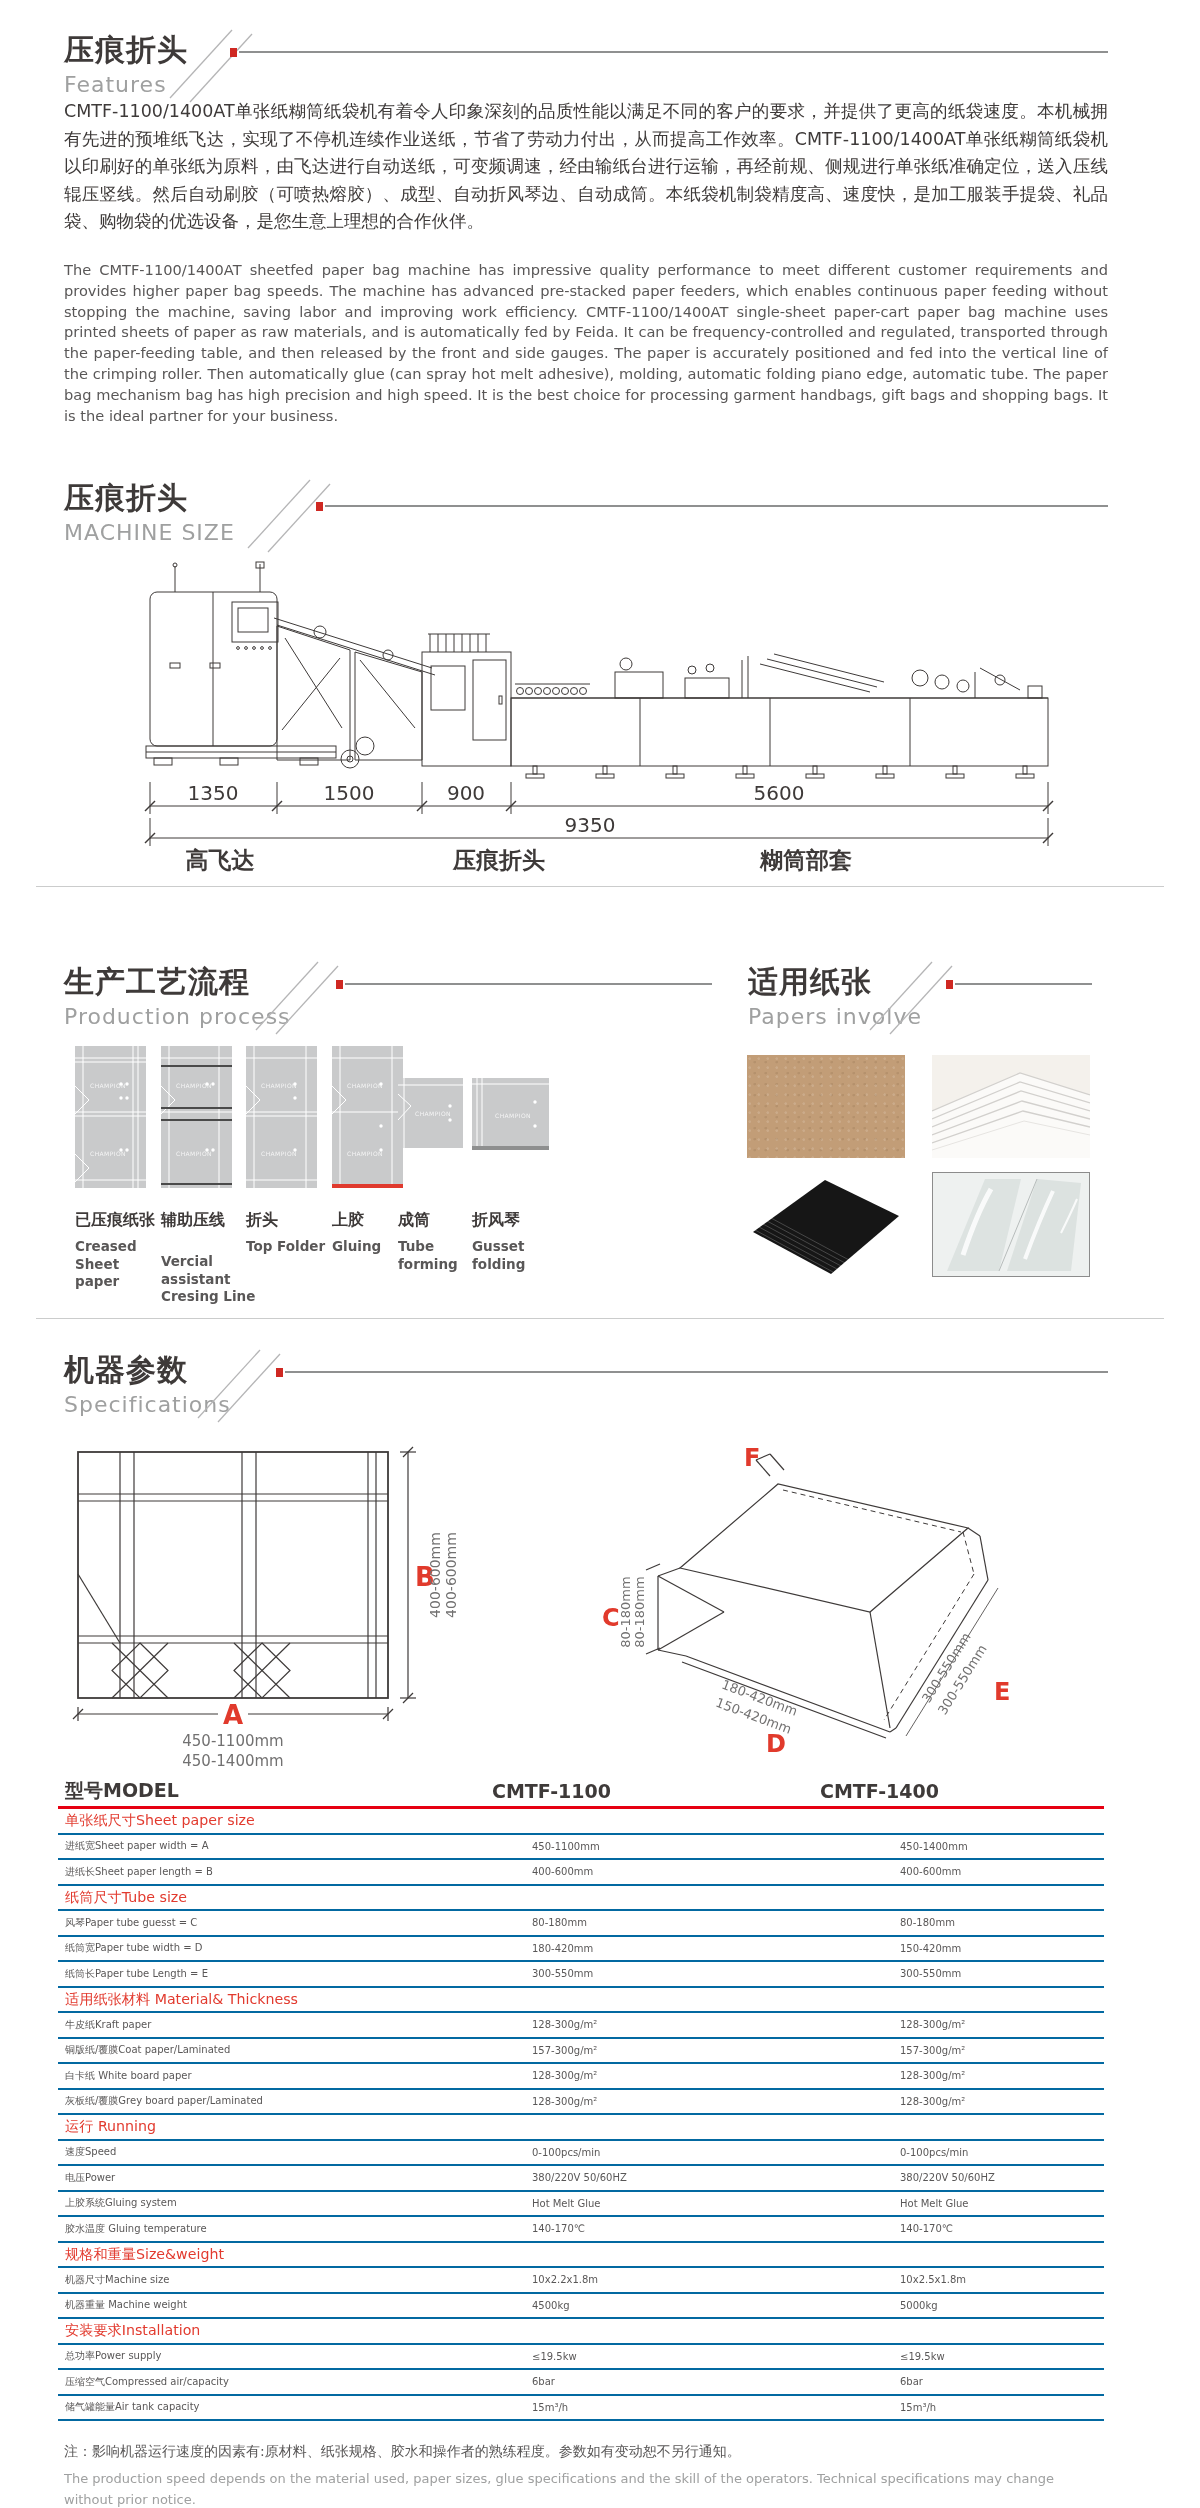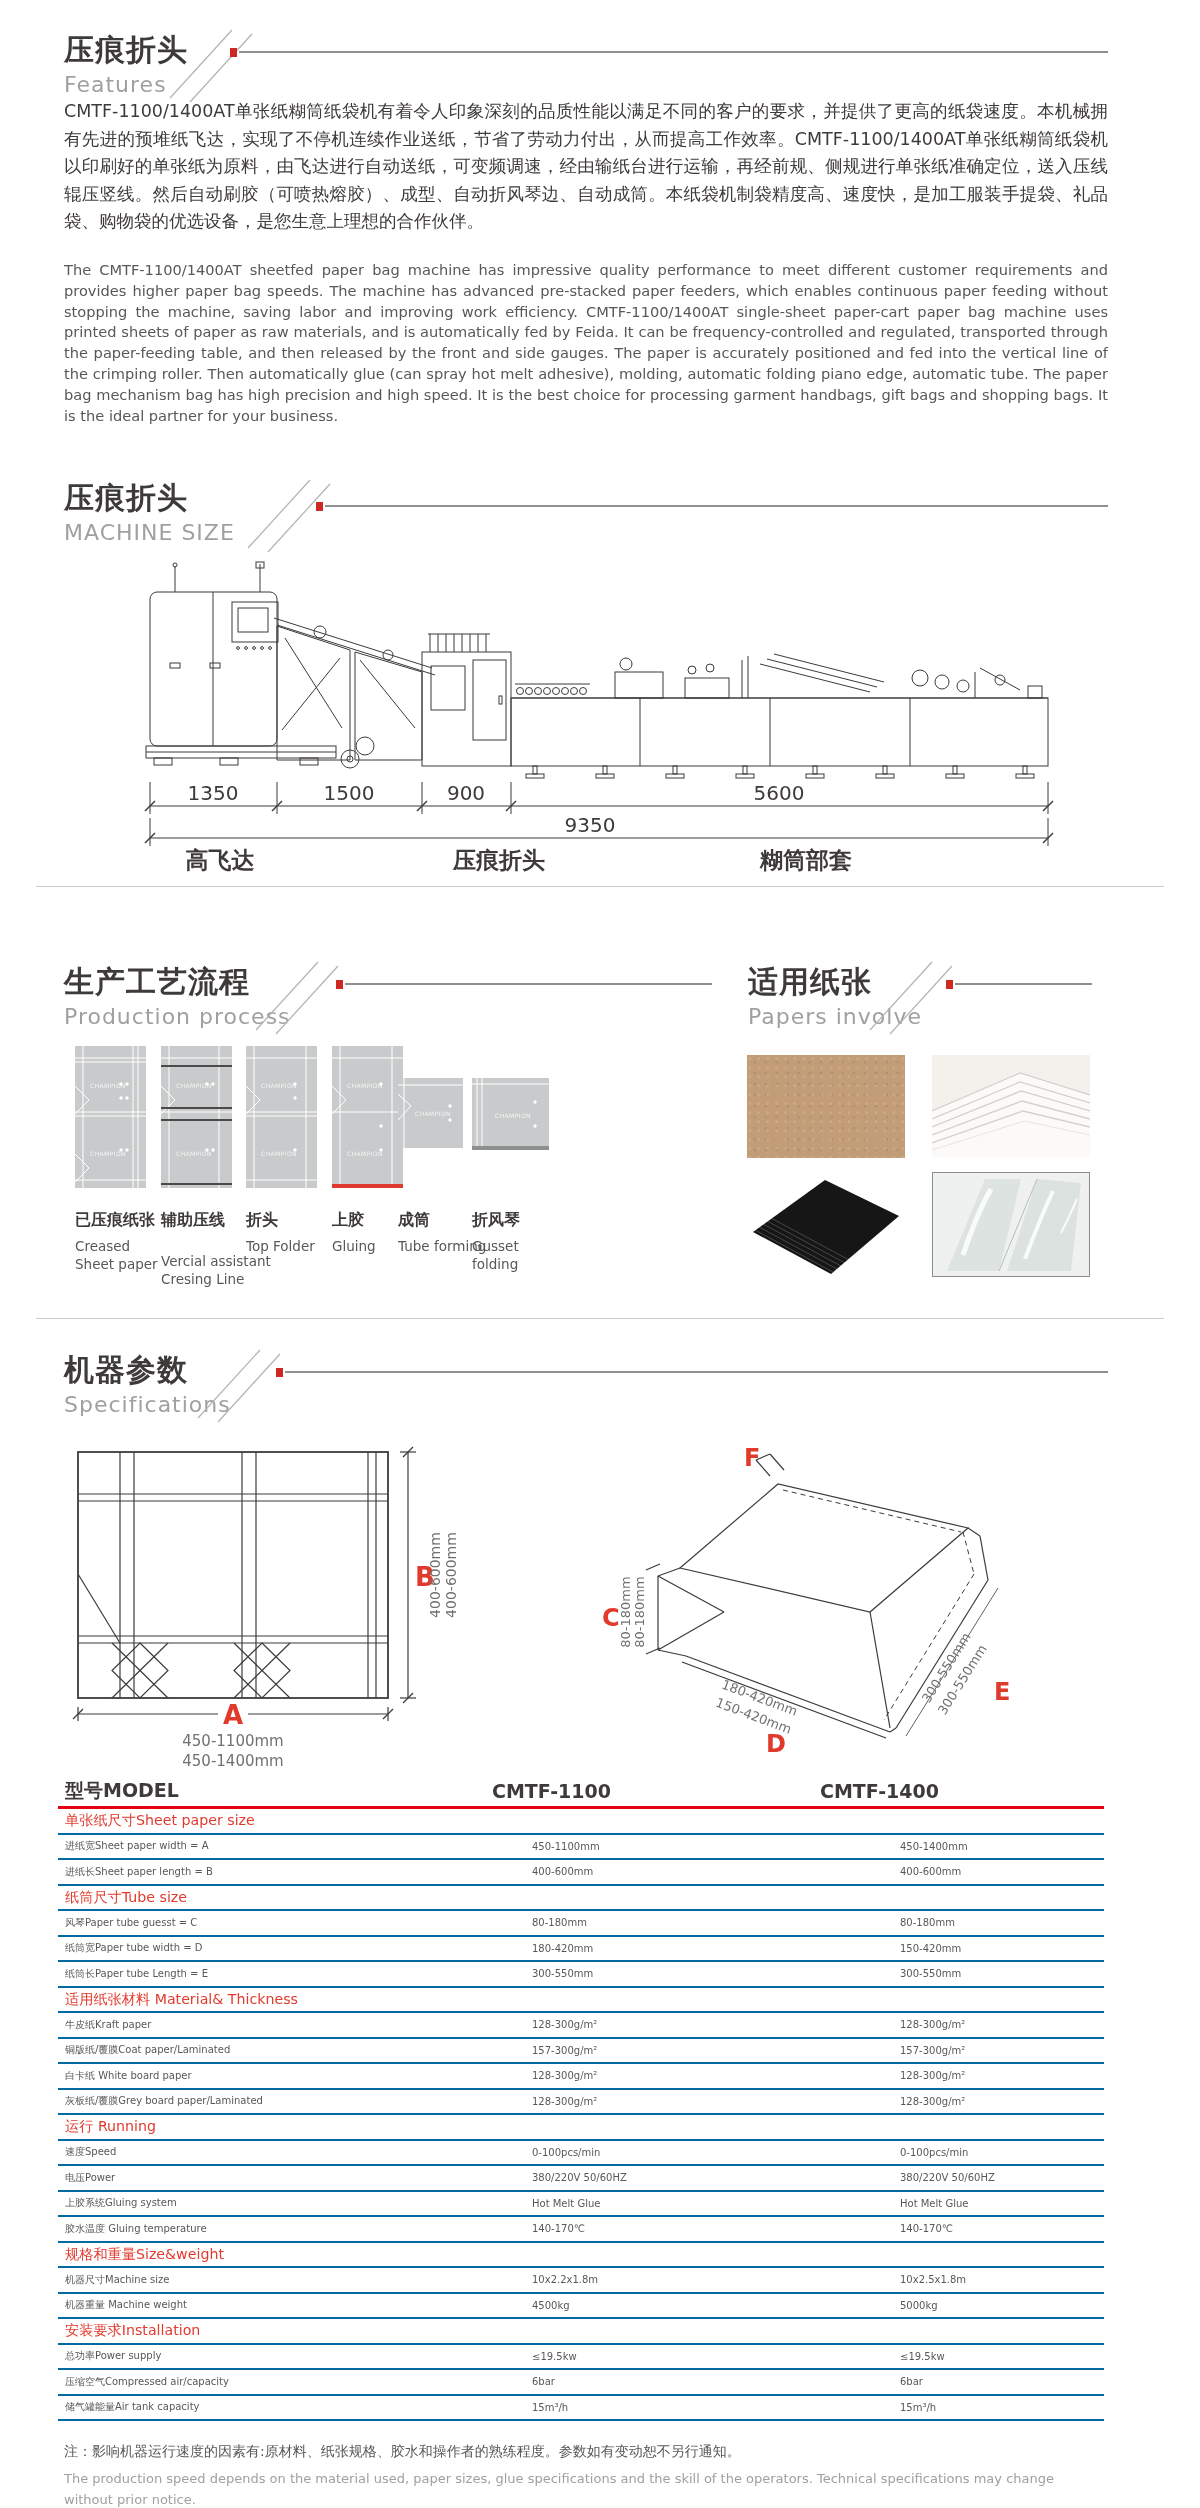--- a/index.html
+++ b/index.html
@@ -9,21 +9,21 @@
   .title-cn{font-size:30px;color:#3e3a39;font-weight:600;letter-spacing:1px;white-space:nowrap;}
   .title-en{font-size:22px;color:#9fa0a0;letter-spacing:1px;white-space:nowrap;}
   .hline{height:2px;background:#8f9090;}
   .rsq{width:7px;height:9px;background:#cf2822;}
   .para{color:#3e3a39;text-align:justify;}
   .para-cn{font-size:17.5px;line-height:27.5px;}
   .para-en{font-size:14.6px;line-height:20.8px;color:#595757;}
   .divider{height:1px;background:#cbcccc;}
   .tile{position:absolute;background:#c9cacb;}
   .step-cn{font-size:16px;font-weight:700;color:#3e3a39;white-space:nowrap;}
-  .step-en{font-size:13.5px;line-height:17.5px;color:#595757;white-space:pre-line;}
+  .step-en{font-size:13.5px;line-height:17.5px;color:#595757;white-space:pre-line;font-weight:bold;}
   .paper-img{position:absolute;}
   
   #spec-table{position:absolute;left:58px;top:1778px;width:1046px;}
   .thead{display:flex;height:26px;align-items:center;font-weight:700;font-size:19px;color:#3e3a39;}
   .redline{height:3px;background:#e60012;margin-top:2px;}
   .trow{display:flex;height:25.5px;align-items:center;border-bottom:2px solid #0369a1;box-sizing:border-box;}
   .trow.section{color:#e23a2e;font-size:14.2px;font-weight:500;}
   .trow.data{color:#595757;font-size:10px;gap:40px;}
   .tc{white-space:nowrap;}
   .tc1{width:434px;padding-left:7px;box-sizing:border-box;}

